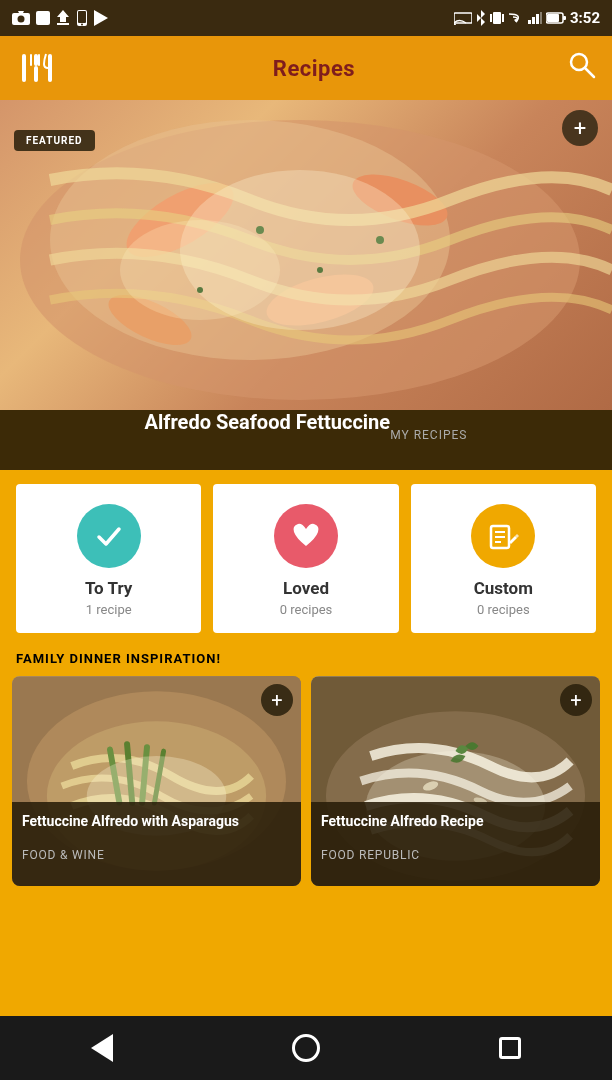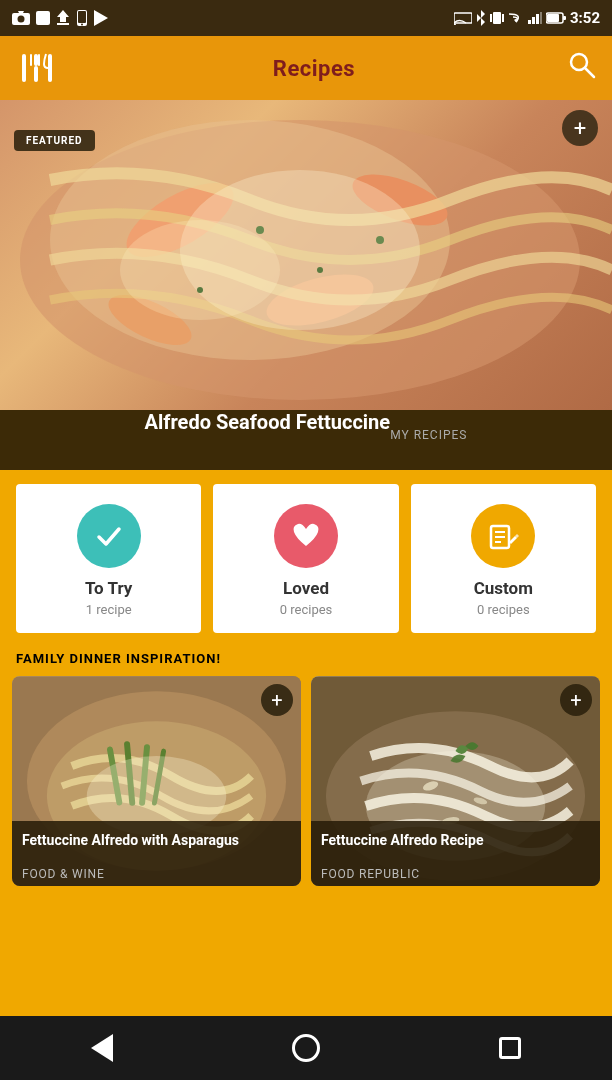--- a/index.html
+++ b/index.html
@@ -214,21 +214,21 @@
       font-size: 20px;
       display: flex;
       align-items: center;
       justify-content: center;
       z-index: 2;
     }
     .recipe-info {
       position: absolute;
       bottom: 0; left: 0; right: 0;
       background: rgba(40, 28, 8, 0.88);
-      padding: 10px 10px 5px;
+      padding: 10px 10px 24px;
     }
     .recipe-name {
       color: white;
       font-size: 14px;
       font-weight: bold;
       line-height: 1.3;
     }
     .recipe-source {
       color: #bbb;
       font-size: 12px;

